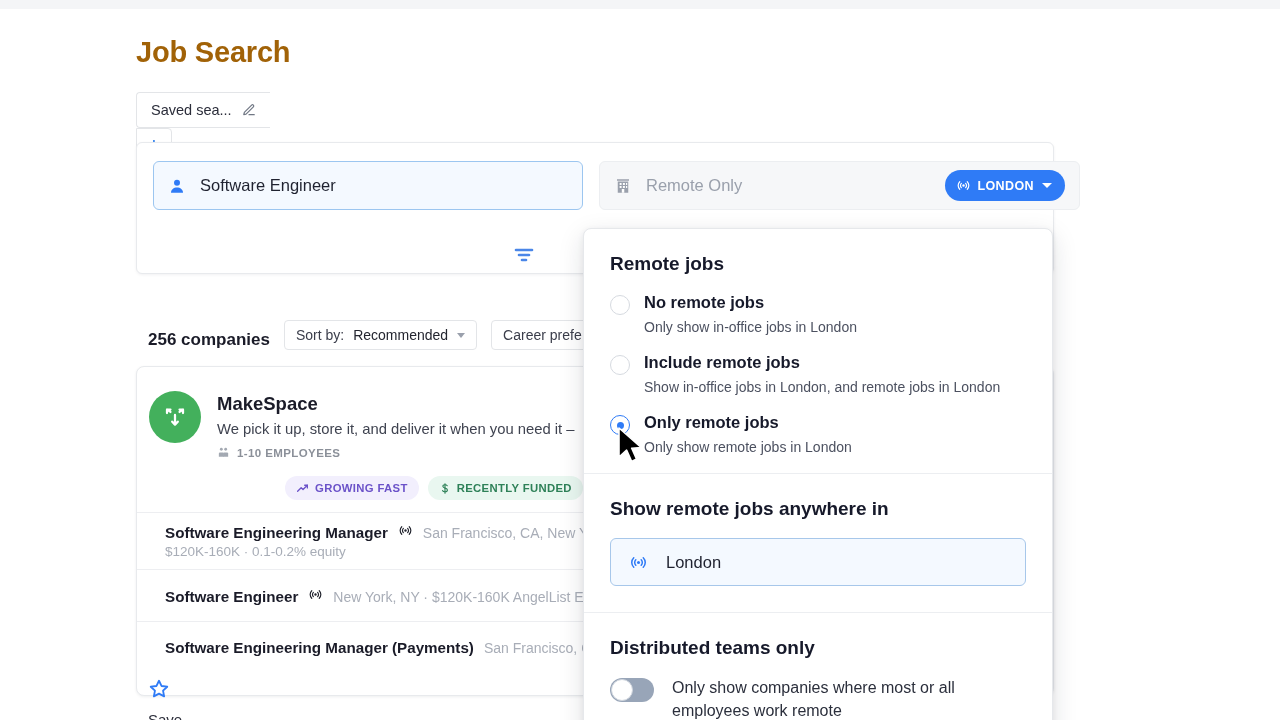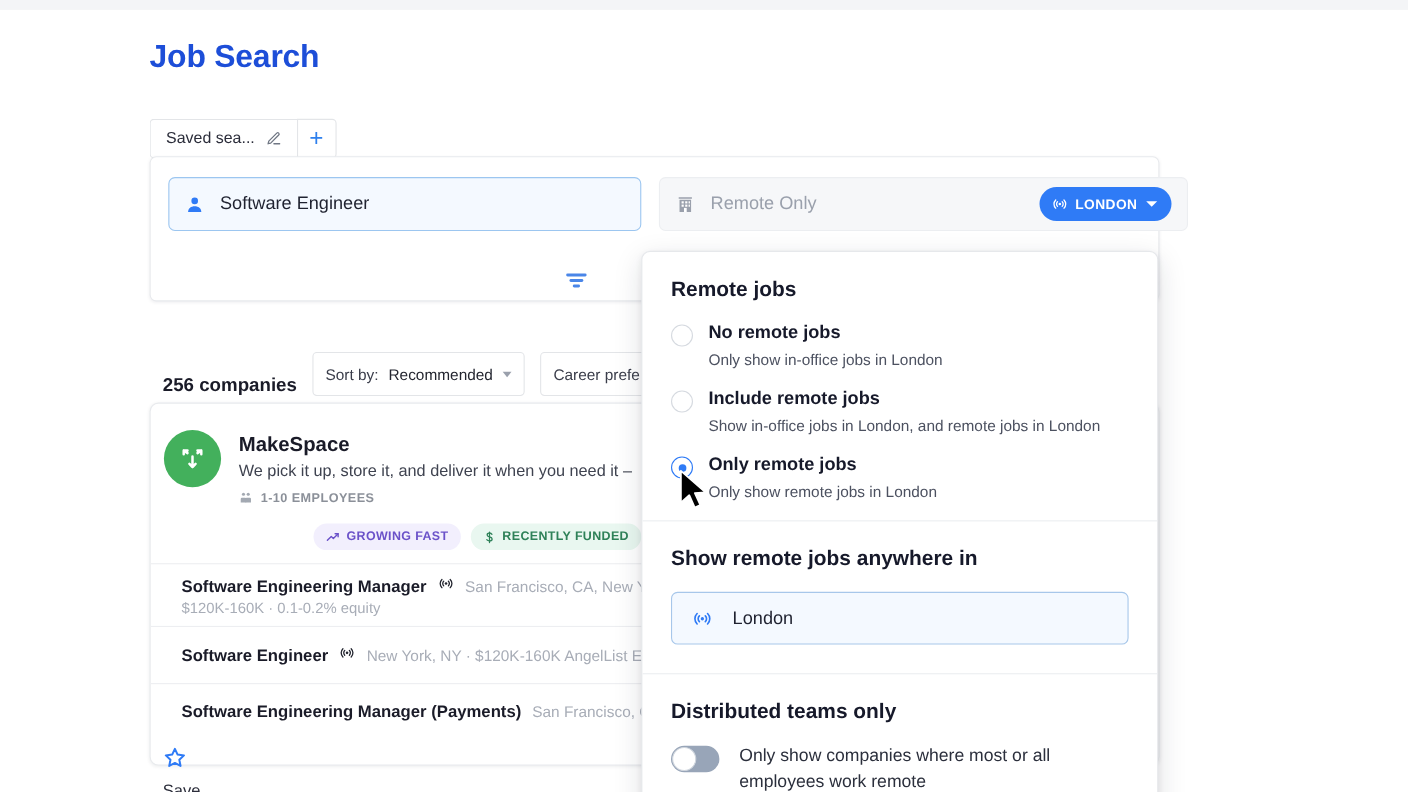--- a/index.html
+++ b/index.html
@@ -10,25 +10,25 @@
     font-family: "Liberation Sans", sans-serif;
     -webkit-font-smoothing: antialiased;
   }
   #root { position: relative; width: 1280px; height: 720px; background: #fff; overflow: hidden; }
 
   .topstrip { position: absolute; left:0; top:0; width:1280px; height:9px; background:#f4f5f7; }
 
   
   .page-title {
     position: absolute; left: 136px; top: 36px;
-    font-size: 29px; font-weight: 700; color: #1d4ed8; letter-spacing: -0.2px;
-  }
-
-  
-  .saved-row { position: absolute; left: 136px; top: 108px; display: flex; }
+    font-size: 29px; font-weight: 700; color: #a16207; letter-spacing: -0.2px;
+  }
+
+  
+  .saved-row { position: absolute; left: 136px; top: 92px; display: flex; flex-direction: column; }
   .saved-chip {
     height: 36px; border: 1px solid #e3e5e8; border-right: none;
     border-radius: 4px 0 0 4px; background: #fff;
     display: flex; align-items: center; gap: 10px; padding: 0 14px;
     font-size: 14.5px; color: #2b2d3a;
   }
   .pencil { width: 14px; height: 14px; display:block; }
   .saved-plus {
     width: 36px; height: 36px; border: 1px solid #e3e5e8;
     border-radius: 0 4px 4px 0; background: #fff;
@@ -69,21 +69,21 @@
     border-top:5px solid #fff; margin-left:2px;
   }
 
   .filter-row { position:absolute; left:0; right:0; top:90px; height:42px; }
   .filter-icon-btn { position:absolute; right:516px; top:10px; width:26px; height:22px; }
 
   
   .results-head { position:absolute; left:148px; top:320px; display:flex; align-items:flex-end; gap:14px; }
   .count { font-size: 17px; font-weight: 700; color: #1a1b28; }
   .pill-select {
-    height: 40px; border: 1px solid #e3e5e8; border-radius: 4px; background:#fff;
+    height: 30px; border: 1px solid #e3e5e8; border-radius: 4px; background:#fff;
     display:flex; align-items:center; gap:9px; padding: 0 11px;
     font-size: 14px; color:#3a3d4a;
   }
   .pill-select .val { color:#23252f; }
   .sel-caret { width:0;height:0;border-left:4px solid transparent;border-right:4px solid transparent;border-top:5px solid #9aa0ac; }
 
   
   .company-card {
     position:absolute; left:136px; top:366px; width:918px; height: 330px;
     background:#fff; border:1px solid #e8eaed; border-radius:8px;

